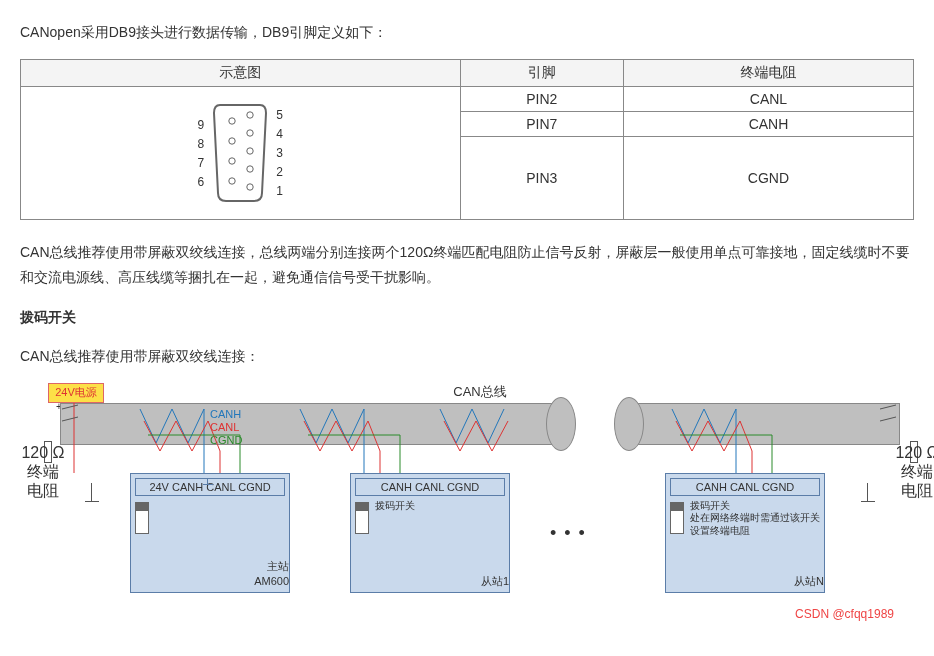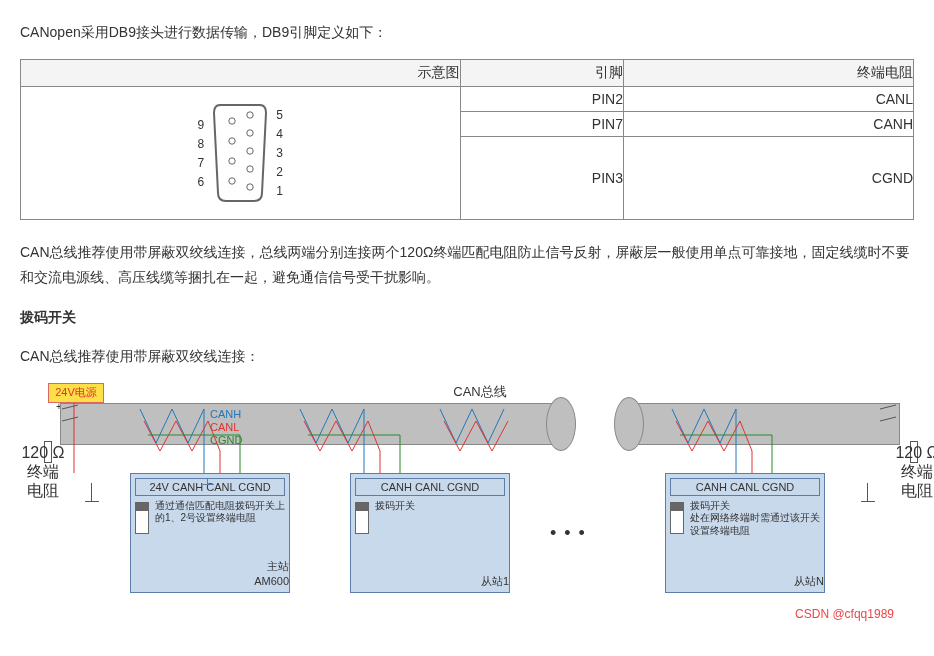--- a/index.html
+++ b/index.html
@@ -16,21 +16,21 @@
   .bold { font-weight: bold; }
 
   table.pin {
     border-collapse: collapse;
     width: 100%;
     margin: 10px 0 20px 0;
   }
   table.pin th, table.pin td {
     border: 1px solid #888;
     padding: 4px 0;
-    text-align: right;
+    text-align: center;
     font-weight: normal;
   }
   table.pin th { background: #f4f4f4; }
   .db9 { display:flex; align-items:center; justify-content:center; gap:8px; padding:4px 0;}
   .db9 .lbls { display:flex; flex-direction:column; gap:7px; font-size:12px; line-height:1;}
   .db9 svg { display:block; }
 
   .topo-wrap { position:relative; margin:10px 0 4px 20px; width:880px; height:230px; }
   .ps-box { position:absolute; left:8px; top:0; width:54px; height:18px;
             border:1px solid #d66; background:#fde047; color:#d33; font-size:11px;
@@ -191,21 +191,20 @@
   <div class="gnd-ext gnd-l"></div>
   <div class="gnd-ext gnd-r"></div>
 
   <div class="node node1">
     <div class="head">
       <span>24V CANH   CANL CGND</span>
       <span class="gndsym" style="left:70px"></span>
     </div>
     <div class="body">
       <div class="sw"></div>
-      <div class="desc">通过通信匹配电阻拨码开关上的1、2号设置终端电阻</div>
     </div>
     <div class="foot">
       <span>主站</span><br><span>AM600</span>
     </div>
   </div>
 
   <div class="node node2">
     <div class="head">CANH   CANL  CGND</div>
     <div class="body">
       <div class="sw"></div>

